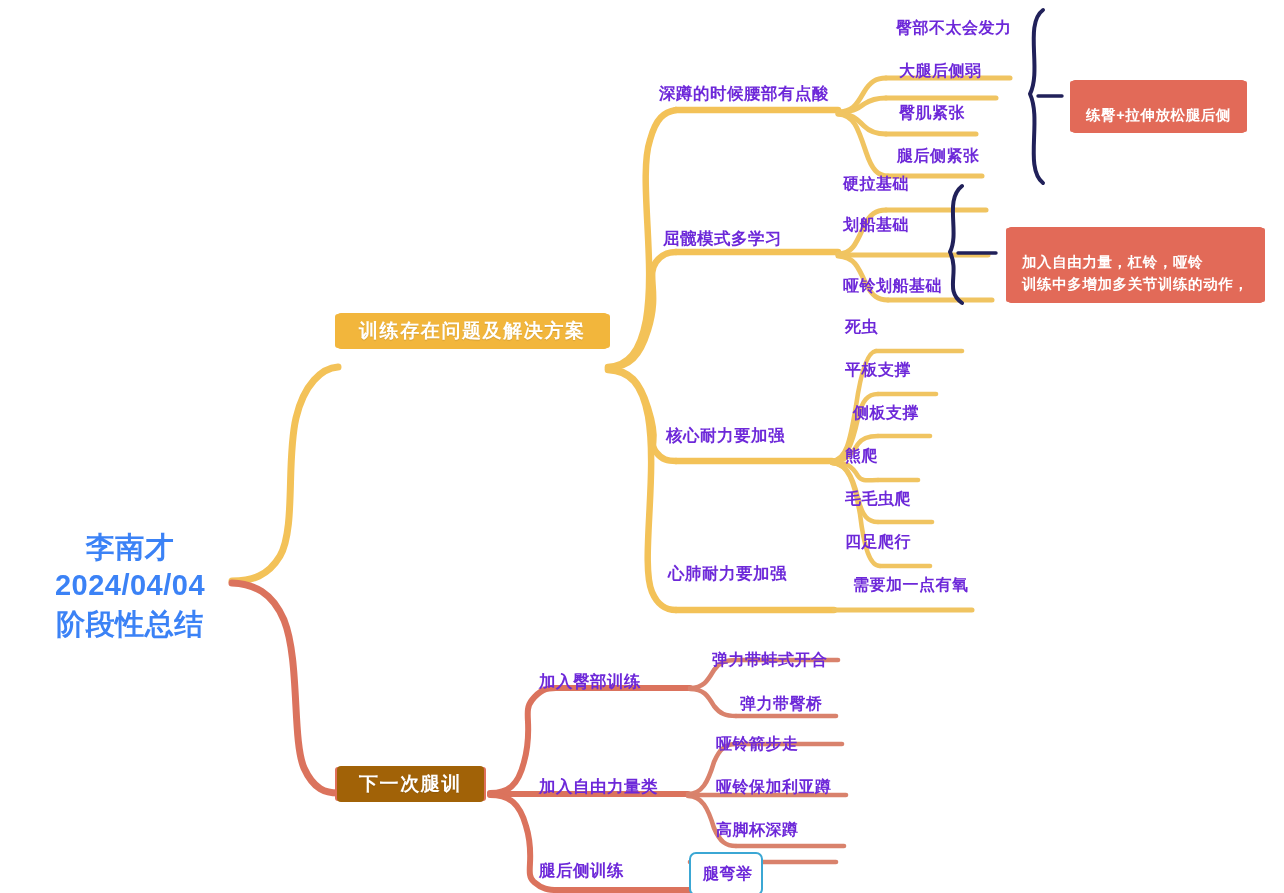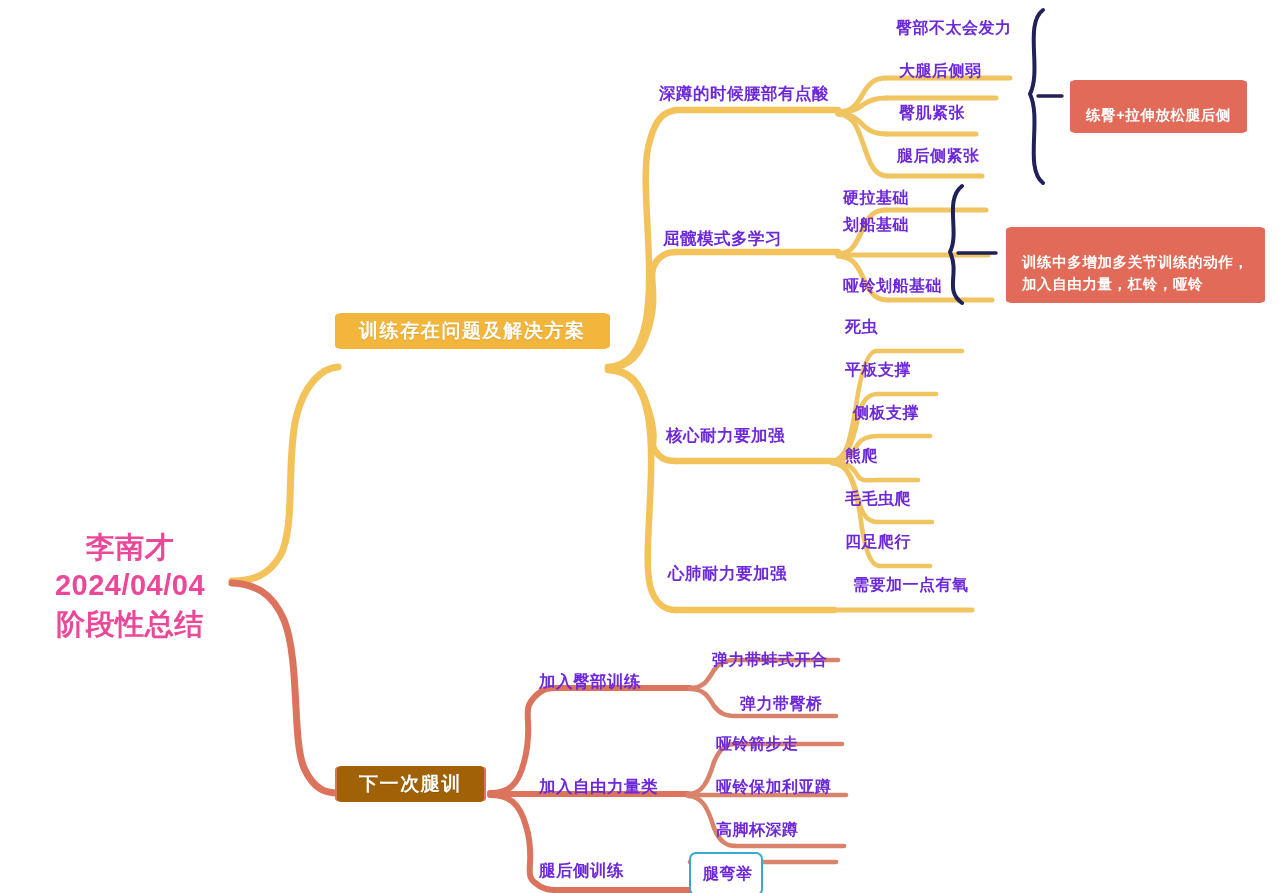--- a/index.html
+++ b/index.html
@@ -25,21 +25,21 @@
     height: 893px;
     pointer-events: none;
   }
   .node {
     position: absolute;
     white-space: nowrap;
     line-height: 1;
   }
   
   .root-node {
-    color: #ec4899;
+    color: #3b82f6;
     font-weight: bold;
     font-size: 29px;
     line-height: 1.32;
     text-align: center;
     letter-spacing: 0.5px;
   }
   
   .chip {
     color: #ffffff;
     font-weight: bold;
@@ -183,26 +183,26 @@
   <div class="node chip chip-gold" style="left:337px; top:313px;">训练存在问题及解决方案</div>
 
   <div class="node label" style="left:659px; top:85px;">深蹲的时候腰部有点酸</div>
   <div class="node label label-sm" style="left:896px; top:20px;">臀部不太会发力</div>
   <div class="node label label-sm" style="left:899px; top:63px;">大腿后侧弱</div>
   <div class="node label label-sm" style="left:899px; top:105px;">臀肌紧张</div>
   <div class="node label label-sm" style="left:897px; top:148px;">腿后侧紧张</div>
   <div class="node callout" style="left:1072px; top:80px;">练臀+拉伸放松腿后侧</div>
 
   <div class="node label" style="left:663px; top:230px;">屈髋模式多学习</div>
-  <div class="node label label-sm" style="left:843px; top:190px;">硬拉基础</div>
+  <div class="node label label-sm" style="left:843px; top:176px;">硬拉基础</div>
   <div class="node label label-sm" style="left:843px; top:217px;">划船基础</div>
   <div class="node label label-sm" style="left:843px; top:278px;">哑铃划船基础</div>
   <div class="node callout" style="left:1008px; top:227px;">
+    <div>加入自由力量，杠铃，哑铃</div>
     <div>训练中多增加多关节训练的动作，</div>
-    <div>加入自由力量，杠铃，哑铃</div>
   </div>
 
   <div class="node label" style="left:666px; top:427px;">核心耐力要加强</div>
   <div class="node label label-sm" style="left:845px; top:319px;">死虫</div>
   <div class="node label label-sm" style="left:845px; top:362px;">平板支撑</div>
   <div class="node label label-sm" style="left:845px; top:405px;margin-left:8px;">侧板支撑</div>
   <div class="node label label-sm" style="left:845px; top:448px;">熊爬</div>
   <div class="node label label-sm" style="left:845px; top:491px;">毛毛虫爬</div>
   <div class="node label label-sm" style="left:845px; top:534px;">四足爬行</div>
 

